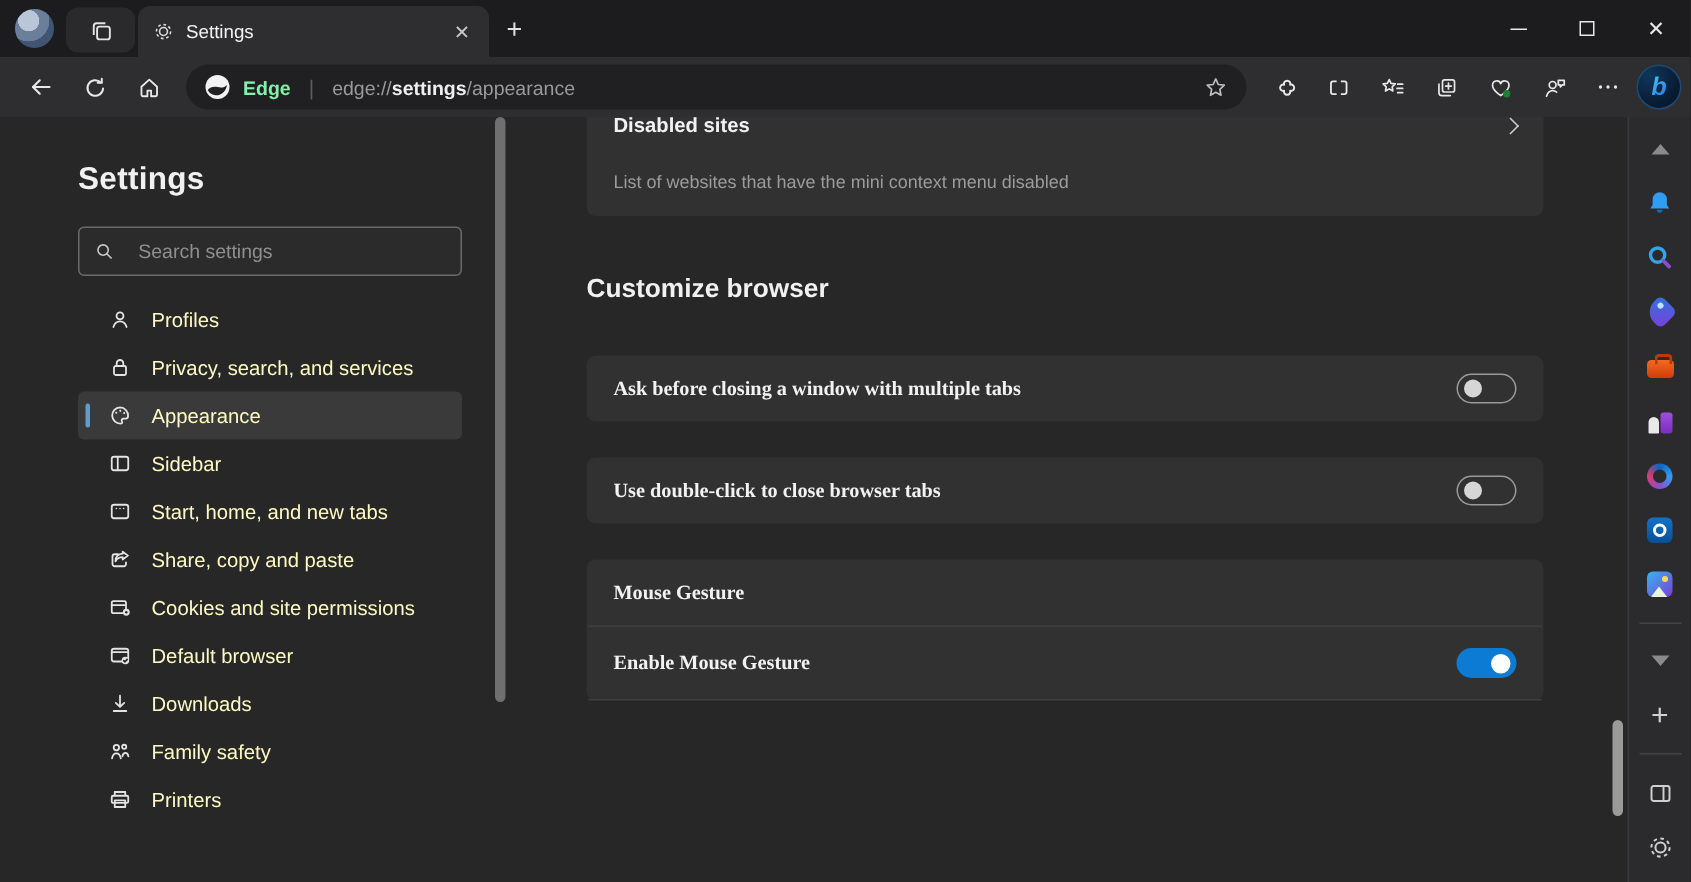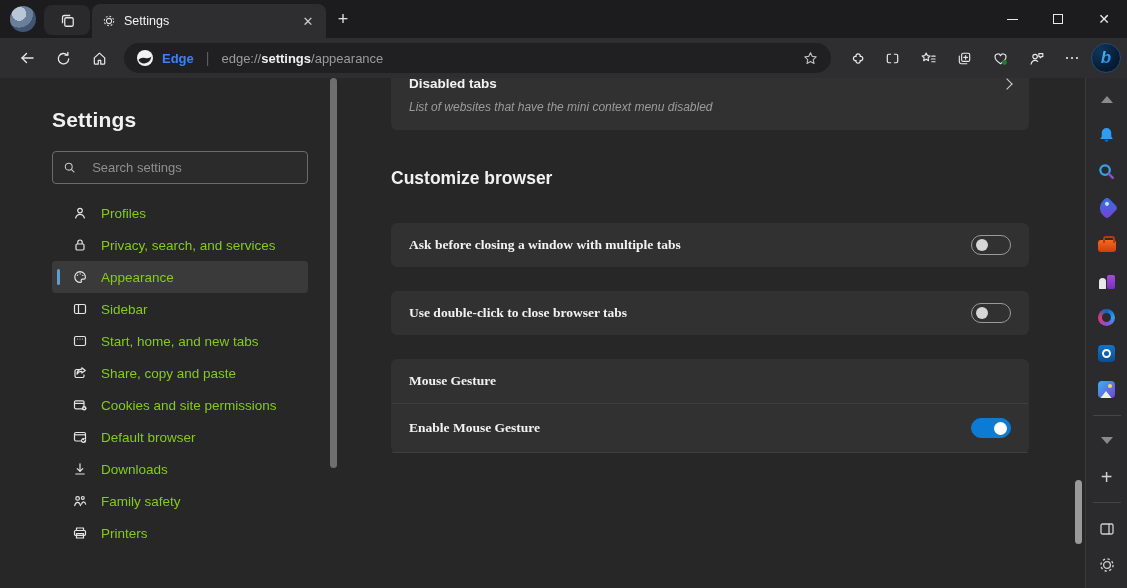--- a/index.html
+++ b/index.html
@@ -25,21 +25,21 @@
   .glyph-min { width:11px; height:1px; background:#e8e8e8; }
   .glyph-max { width:10px; height:10px; border:1px solid #e8e8e8; }
   .glyph-close { color:#e8e8e8; font-size:14px; line-height:1; }
 
   
   .toolbar { height:40px; background:#2e2e30; display:flex; align-items:center; padding:0 6px 0 10px; gap:2px; }
   .tb-btn { width:34px; height:32px; border-radius:6px; display:flex; align-items:center; justify-content:center; flex:0 0 auto; }
   .addr { flex:1; height:30px; background:#202022; border-radius:15px; margin:0 6px;
           display:flex; align-items:center; padding:0 12px; gap:8px; min-width:0; }
   .edge-badge { width:18px; height:18px; flex:0 0 auto; }
-  .addr-site { font-size:13px; font-weight:700; color:#3b82f6; }
+  .addr-site { font-size:13px; font-weight:700; color:#86efac; }
   .addr-sep { color:#5d5d5f; font-size:14px; margin:0 4px; }
   .addr-url { font-size:13px; color:#9a9a9a; flex:1; white-space:nowrap; overflow:hidden; }
   .addr-url b { color:#efefef; font-weight:700; }
   .copilot { width:30px; height:30px; border-radius:50%;
              background:radial-gradient(circle at 30% 25%, #10365c, #071a30 70%);
              border:1px solid #1c4a74; display:flex; align-items:center; justify-content:center;
              font-weight:700; font-style:italic; font-size:17px; color:#2f9df4;
              background-clip:padding-box; }
   .copilot span { background:linear-gradient(135deg,#46d3ff,#2268d8); -webkit-background-clip:text;
                   background-clip:text; color:transparent; }
@@ -50,34 +50,34 @@
   
   .sidenav { width:343px; position:relative; padding:30px 0 0 52px; flex:0 0 auto; }
   .side-title { font-size:21px; font-weight:700; letter-spacing:.2px; }
   .searchbox { margin-top:19px; width:256px; height:33px; border:1px solid #6b6b6b; border-radius:4px;
                background:#2b2b2b; display:flex; align-items:center; padding:0 10px; gap:16px; }
   .searchbox input { background:transparent; border:none; outline:none; color:#e8e8e8;
                      font-size:13px; width:100%; font-family:inherit; }
   .searchbox input::placeholder { color:#8f8f8f; }
   .nav-list { margin-top:13px; width:256px; }
   .nav-item { height:32px; display:flex; align-items:center; gap:13px; padding-left:20px;
-              border-radius:4px; position:relative; font-size:13.5px; color:#84cc16; }
+              border-radius:4px; position:relative; font-size:13.5px; color:#fef9c3; }
   .nav-item.selected { background:#3a3a3a; }
   .nav-item.selected::before { content:""; position:absolute; left:5px; top:8px; width:3px; height:16px;
                                border-radius:2px; background:#5e9ece; }
   .nav-ico { width:16px; height:16px; flex:0 0 auto; display:flex; }
   .side-scroll { position:absolute; top:0; right:6px; width:7px; height:390px;
                  background:#6f6f6f; border-radius:4px; }
 
   
   .main { flex:1; position:relative; padding:0 48px; overflow:hidden; }
   .card { background:#313131; border-radius:6px; width:638px; }
   .card-cut { margin-top:-16px; padding:14px 18px 16px; border-radius:0 0 6px 6px; }
   .row-title { font-size:13.5px; font-weight:700; color:#f2f2f2; }
-  .row-desc { font-size:12px; color:#9b9b9b; margin-top:9px;font-style:italic; }
+  .row-desc { font-size:12px; color:#9b9b9b; margin-top:23px; }
   .row-flex { display:flex; align-items:center; justify-content:space-between; }
   .section-h { font-size:17.5px; font-weight:700; margin:38px 0 0 0; }
   .card-row { height:44px; padding:0 18px; display:flex; align-items:center; justify-content:space-between;font-family:Liberation Serif, serif; }
   .mt34 { margin-top:34px; } .mt24 { margin-top:24px; }
   .divider { height:1px; background:#3e3e3e; margin:0 1px; }
   .row-tall { height:48px;gap:32px; }
   .row-config { padding:13px 18px 15px; }
   .chev { width:8px; height:8px; border-top:1.6px solid #d2d2d2; border-right:1.6px solid #d2d2d2;
           transform:rotate(45deg); flex:0 0 auto; }
   .toggle { width:40px; height:20px; border-radius:11px; border:1px solid #9a9a9a; position:relative; flex:0 0 auto; }
@@ -359,21 +359,21 @@
       </div>
     </div>
 
     <div class="side-scroll"></div>
   </div>
 
   <div class="main">
 
     <div class="card card-cut">
       <div class="row-flex">
-        <span class="row-title">Disabled tabs</span>
+        <span class="row-title">Disabled sites</span>
         <span class="chev"></span>
       </div>
       <div class="row-desc">List of websites that have the mini context menu disabled</div>
     </div>
 
     <h2 class="section-h">Customize browser</h2>
 
     <div class="card card-row mt34">
       <span class="row-title">Ask before closing a window with multiple tabs</span>
       <div class="toggle">

